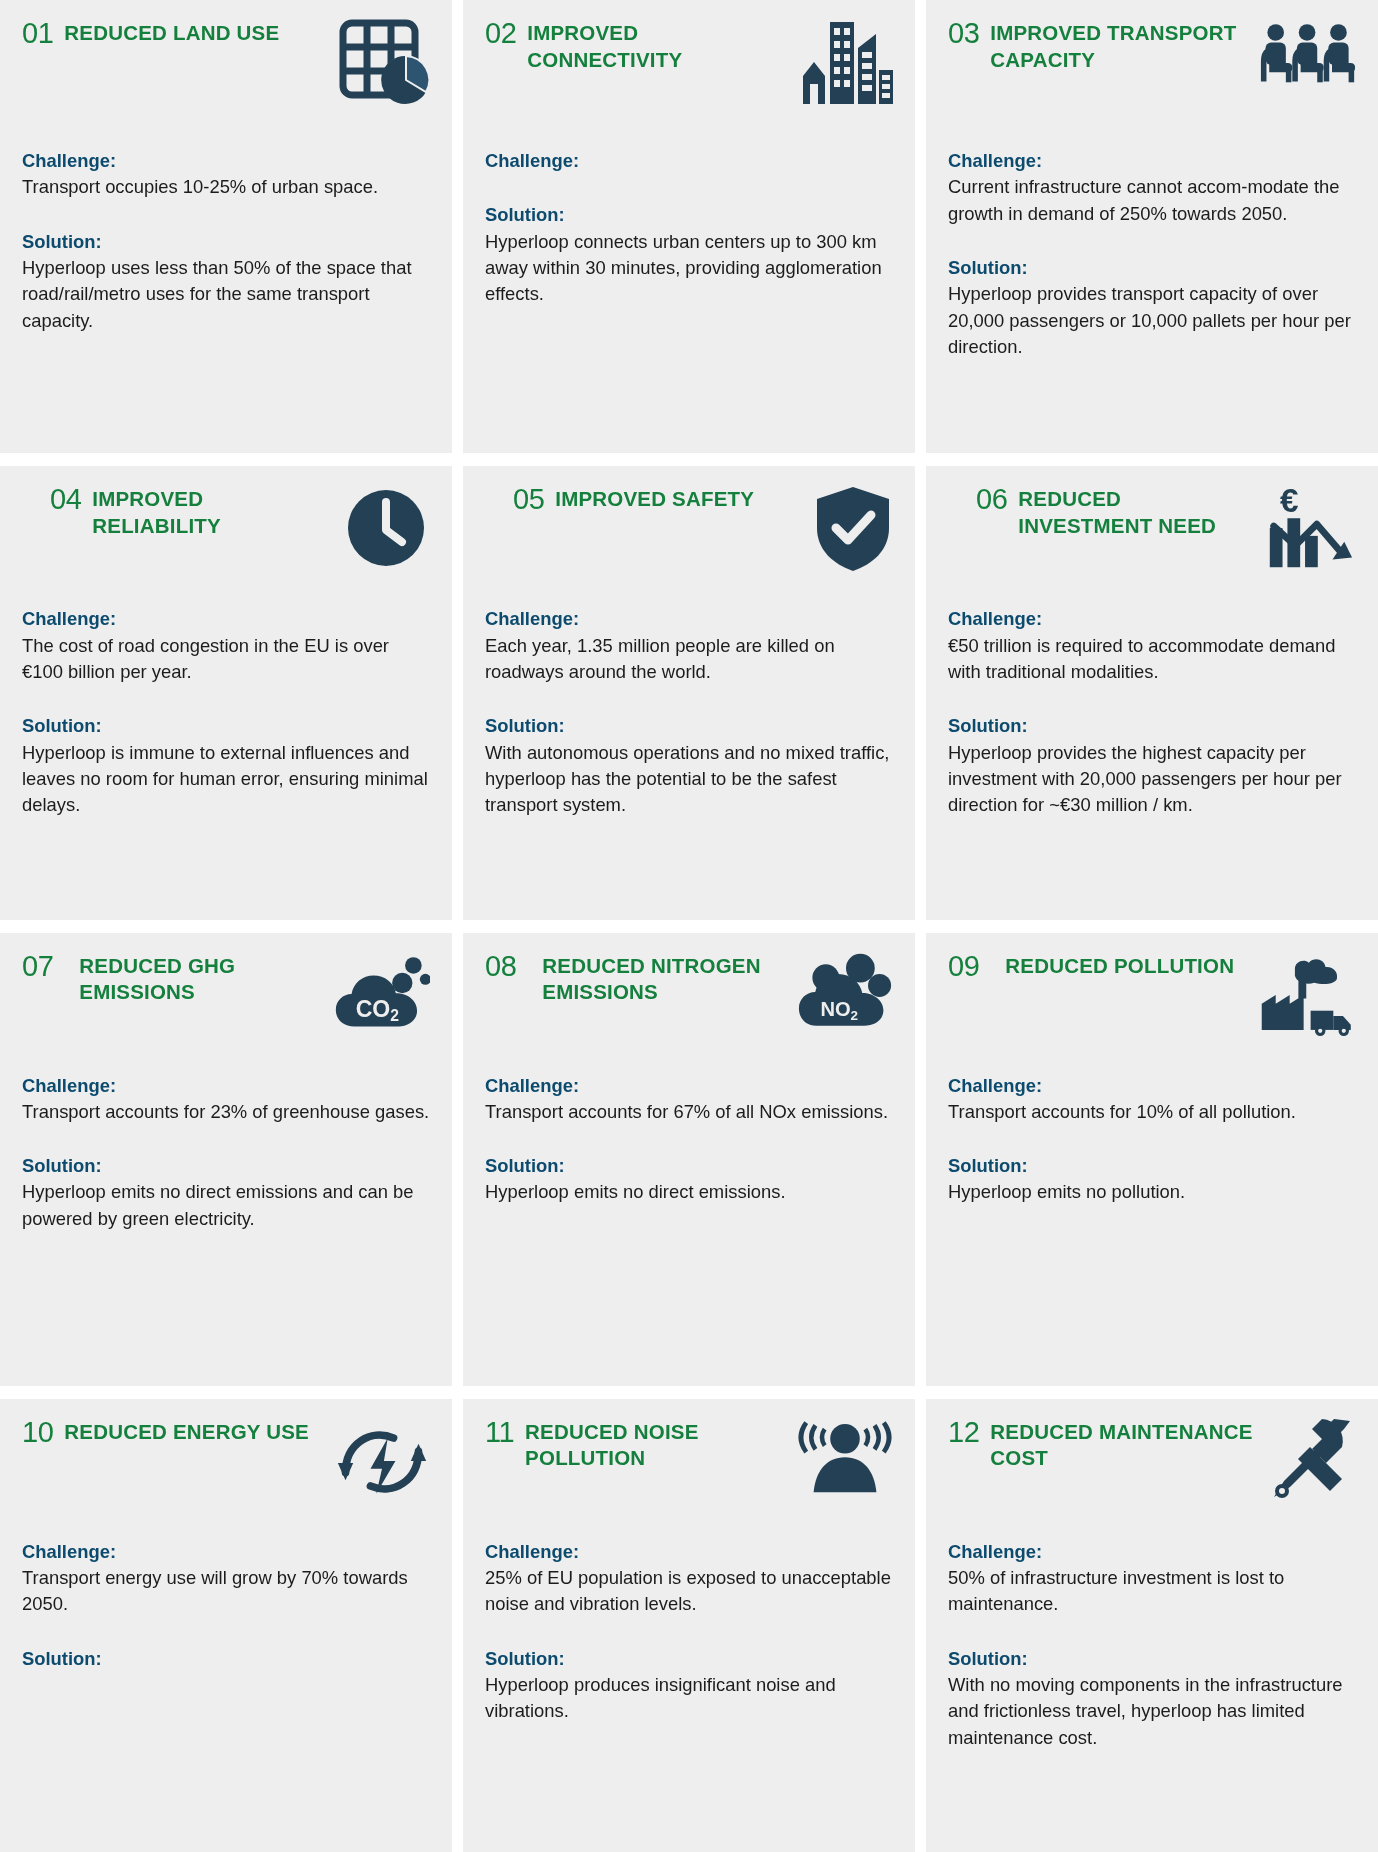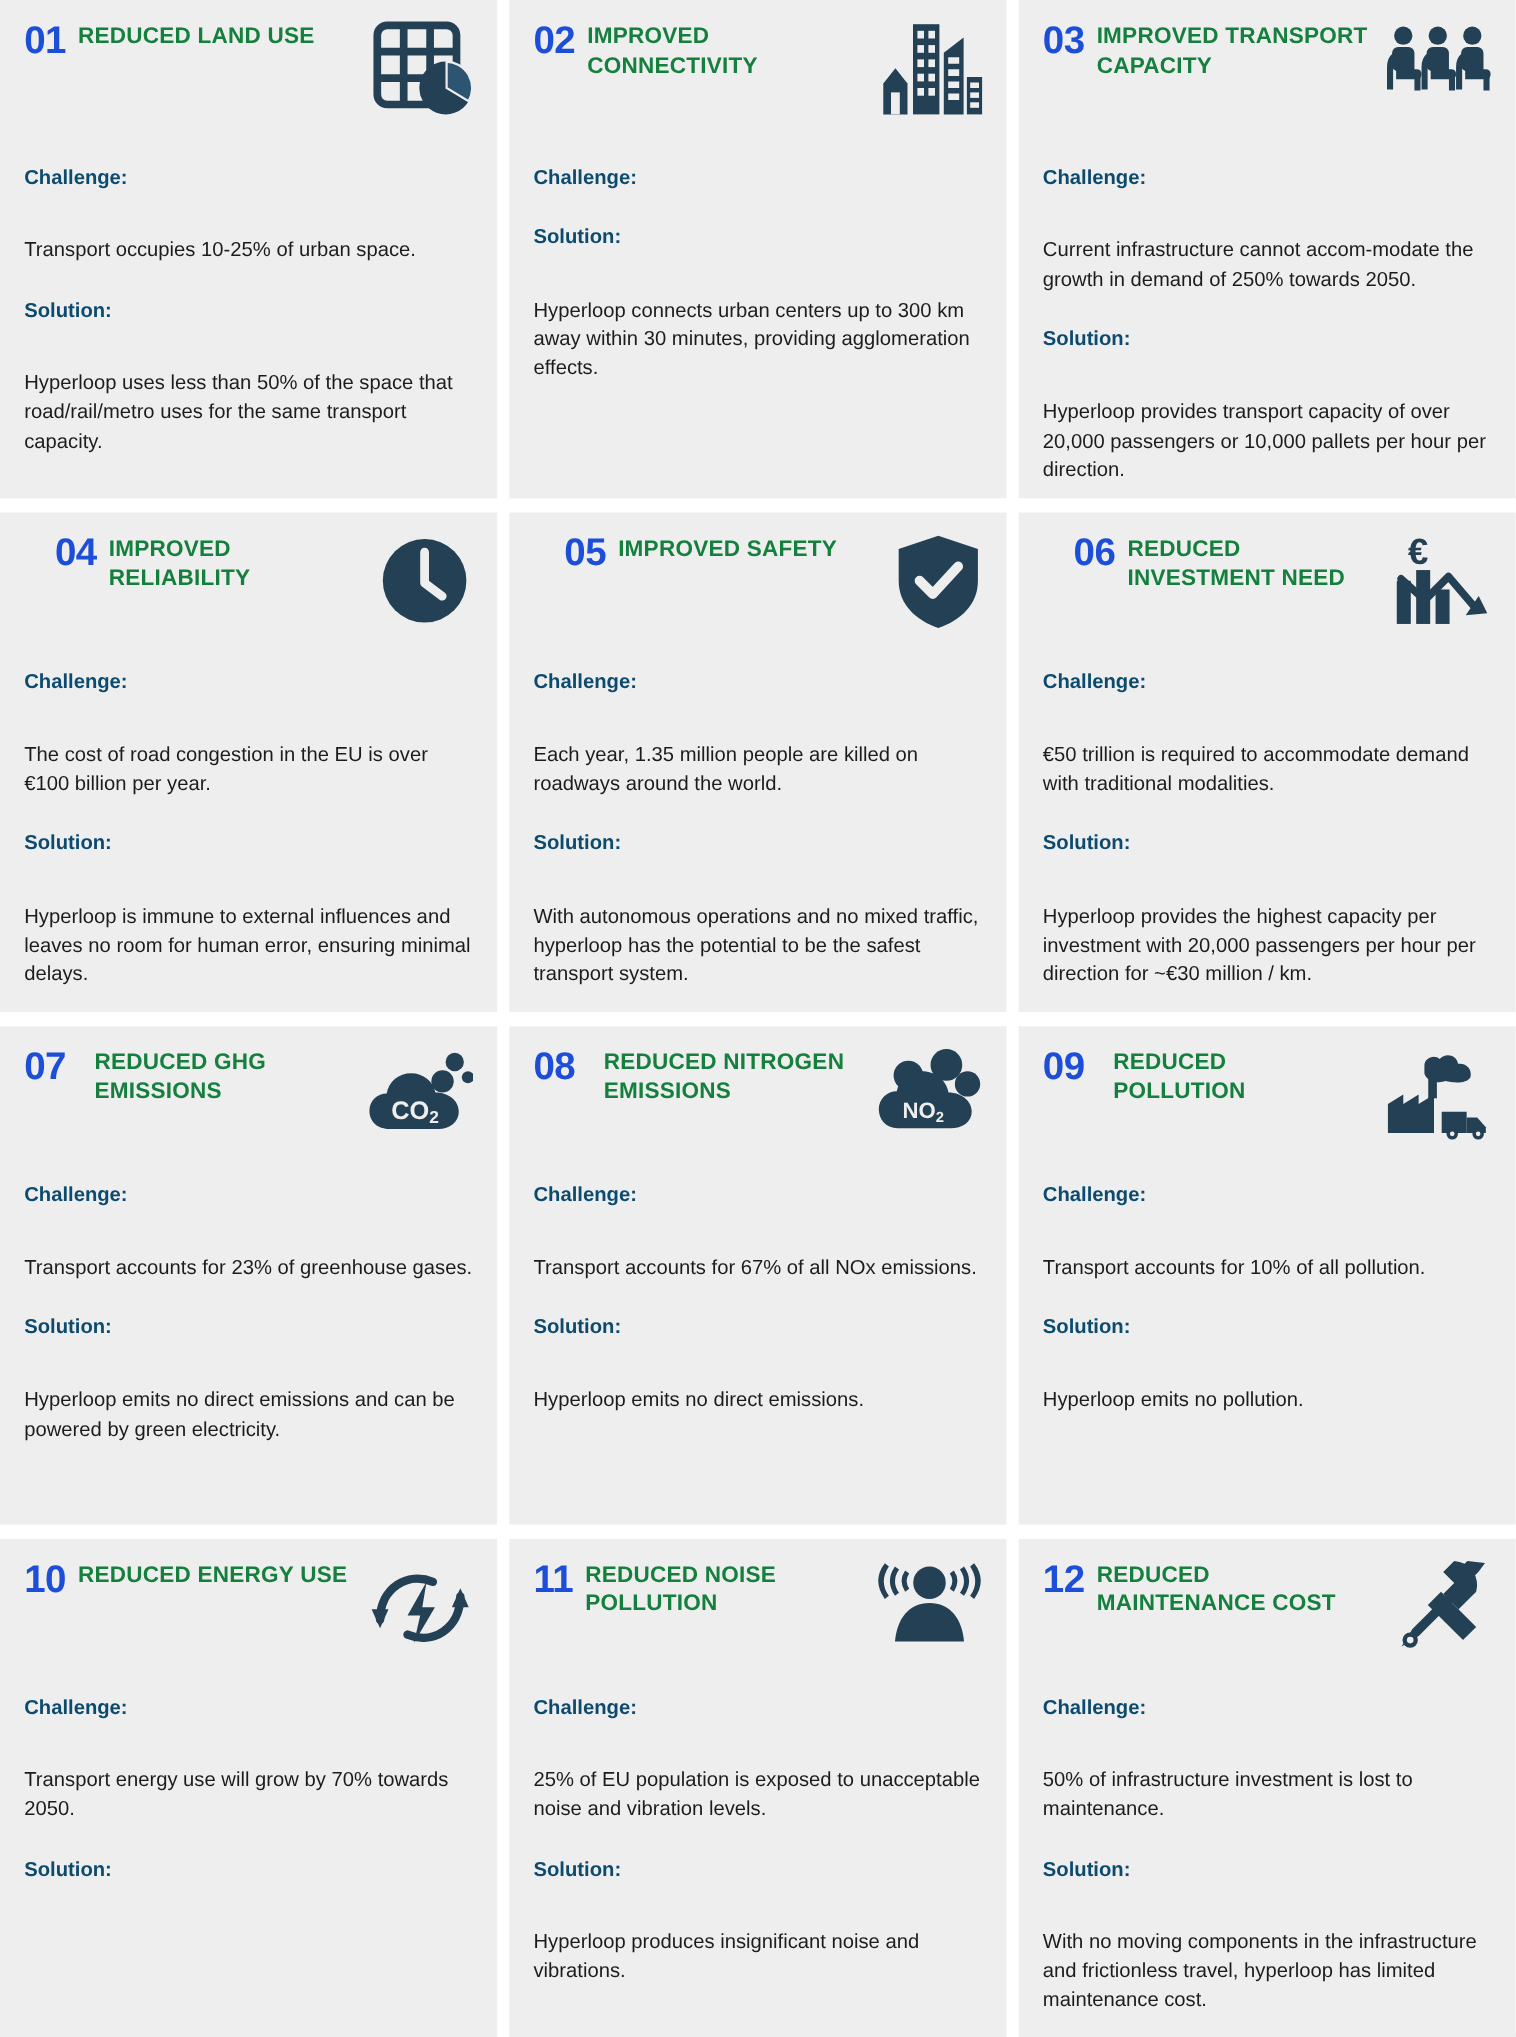--- a/index.html
+++ b/index.html
@@ -23,23 +23,23 @@
     box-sizing:border-box;
     padding:18px 22px 14px 22px;
     overflow:hidden;
   }
   .card-head{
     display:flex;
     align-items:flex-start;
     min-height:108px;
   }
   .num{
-    font-size:35px;
-    font-weight:bold;
-    color:#1d4ed8;
+    font-size:29px;
+    font-weight:normal;
+    color:#15803d;
     line-height:0.96;
     letter-spacing:-0.5px;
     margin-right:11px;
     flex:0 0 auto;
     padding-top:2px;
   }
   .title{
     font-size:20.5px;
     font-weight:bold;
     color:#15803d;
@@ -60,21 +60,21 @@
     margin-top:18px;
     color:#1c1c1c;
     font-size:18.4px;
     line-height:1.43;
   }
   .lbl{
     font-weight:bold;
     color:#0c4a6e;
     display:block;
   }
-  .txt{display:block;margin-top:40px;}
+  .txt{display:block;}
   .blk-solution{margin-top:28px;}
   
   .r1 .card-head{min-height:112px;}
   .r2 .card-head{min-height:104px;margin-left:28px;}
   .r3 .card-head{min-height:104px;gap:15px;}
   .r4 .card-head{min-height:104px;}
 </style>
 </head>
 <body>
 

